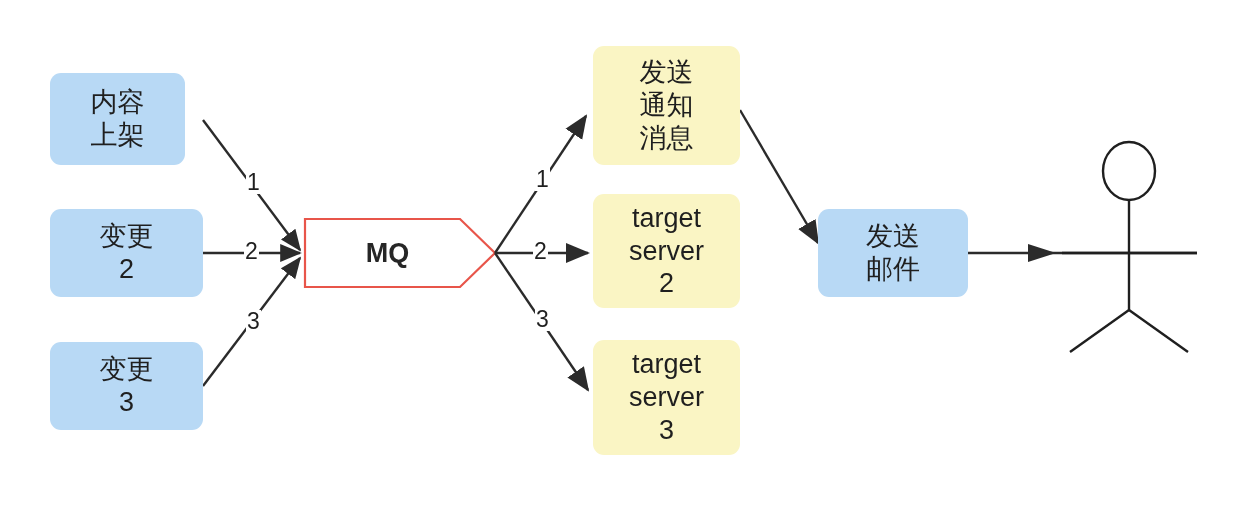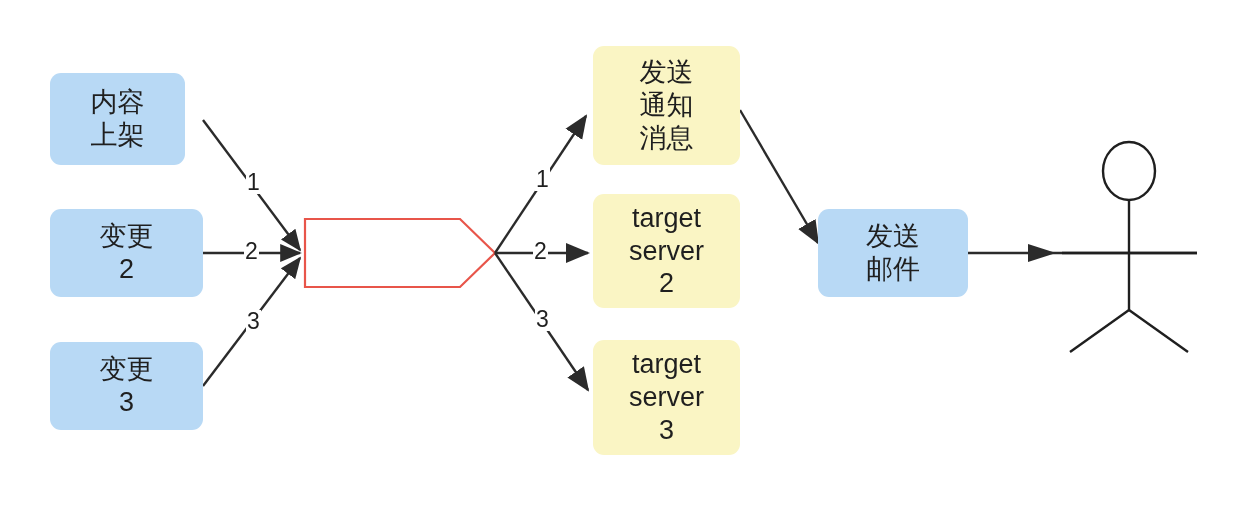--- a/index.html
+++ b/index.html
@@ -111,20 +111,21 @@
 
   <div class="node-box node-blue" style="left:50px; top:73px; width:135px; height:92px;">内容
 上架</div>
 
   <div class="node-box node-blue" style="left:50px; top:209px; width:153px; height:88px;">变更
 2</div>
 
   <div class="node-box node-blue" style="left:50px; top:342px; width:153px; height:88px;">变更
 3</div>
 
+  <div class="mq-label" style="left:305px; top:219px; width:165px; height:68px;">MQ</div>
 
   <div class="node-box node-yellow" style="left:593px; top:46px; width:147px; height:119px;">发送
 通知
 消息</div>
 
   <div class="node-box node-yellow" style="left:593px; top:194px; width:147px; height:114px;">target
 server
 2</div>
 
   <div class="node-box node-yellow" style="left:593px; top:340px; width:147px; height:115px;">target

